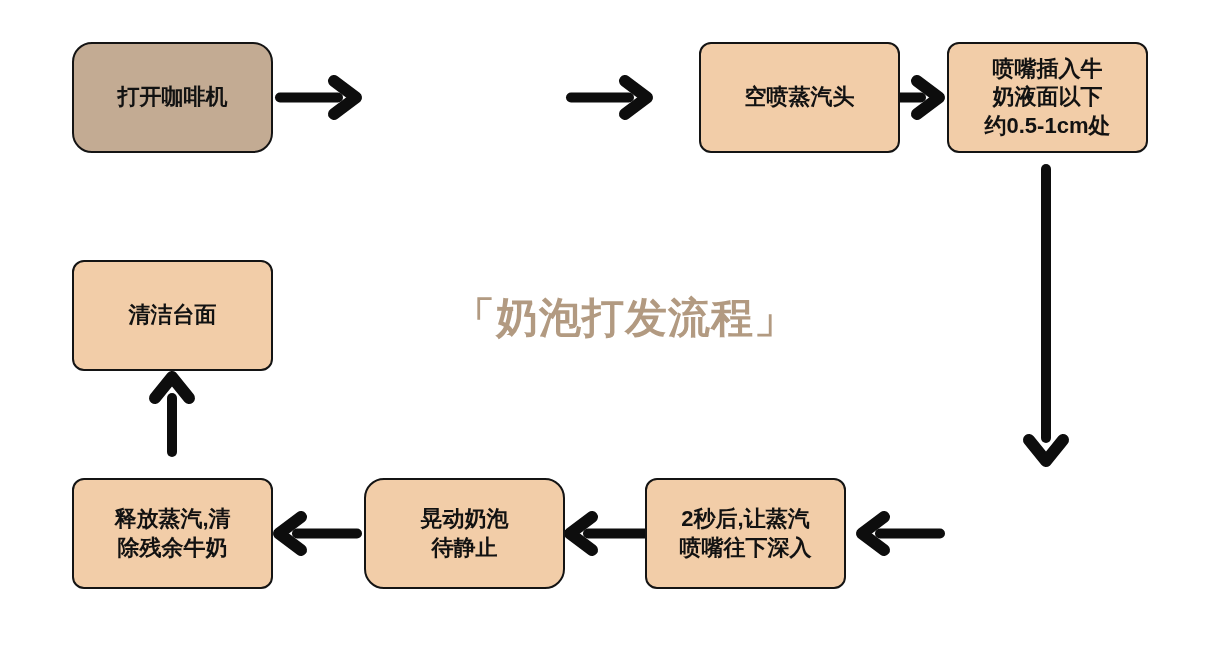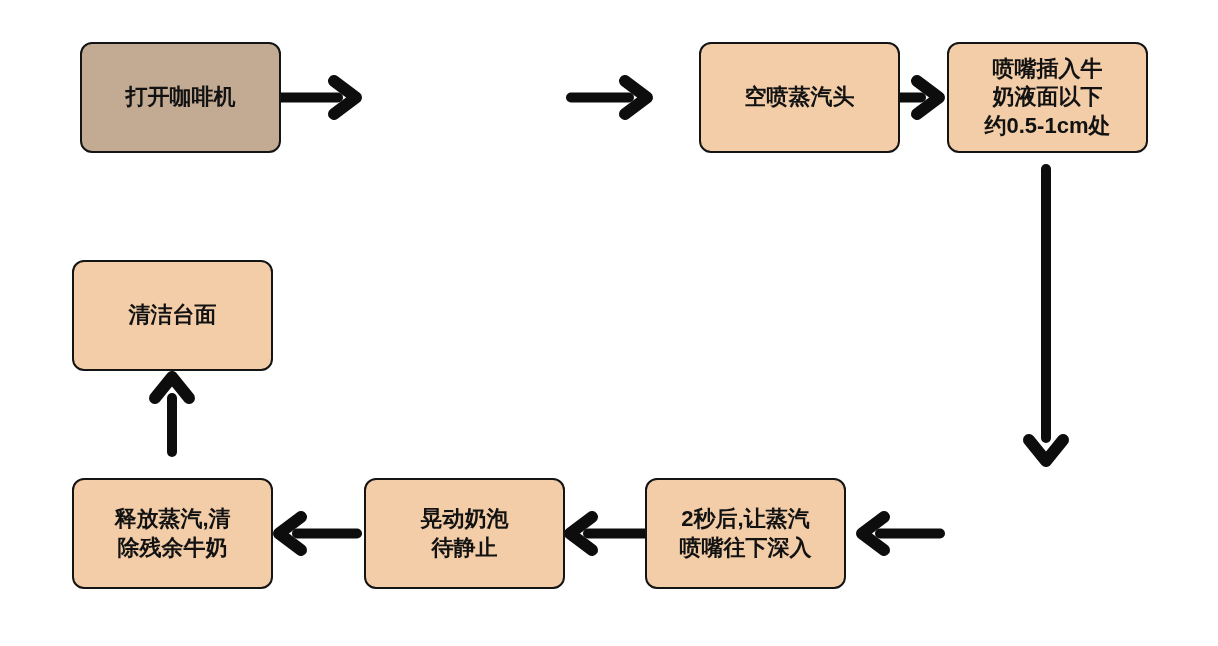--- a/index.html
+++ b/index.html
@@ -31,27 +31,27 @@
     border:2.5px solid var(--box-border);
     border-radius:12px;
     display:flex;align-items:center;justify-content:center;
     text-align:center;
     font-size:22px;font-weight:bold;line-height:1.3;
     color:#121212;
     white-space:pre-line;
   }
   .step-box.dark{background:var(--box-fill-dark);}
   
-  .pos-1{left:80px;top:42px;}
+  .pos-1{left:72px;top:42px;border-radius:20px;}
   .pos-2{left:364px;top:42px;}
   .pos-3{left:655px;top:42px;margin-left:44px;}
   .pos-4{left:947px;top:42px;text-align:center;}
   .pos-5{left:947px;top:478px;}
   .pos-6{left:645px;top:478px;}
-  .pos-7{left:364px;top:478px;}
+  .pos-7{left:364px;top:478px;border-radius:20px;}
   .pos-8{left:72px;top:478px;}
   .pos-9{left:72px;top:260px;}
   .diagram-title{
     position:absolute;
     left:625px;top:318px;
     transform:translate(-50%,-50%);
     font-size:42px;font-weight:bold;
     color:var(--title-color);
     white-space:nowrap;
     letter-spacing:1px;
@@ -107,14 +107,15 @@
 奶液面以下
 约0.5-1cm处</div>
   <div class="step-box pos-6">2秒后,让蒸汽
 喷嘴往下深入</div>
   <div class="step-box pos-7">晃动奶泡
 待静止</div>
   <div class="step-box pos-9">清洁台面</div>
   <div class="step-box pos-8">释放蒸汽,清
 除残余牛奶</div>
 
+  <div class="diagram-title">「奶泡打发流程」</div>
 
 </div>
 
 </body></html>

